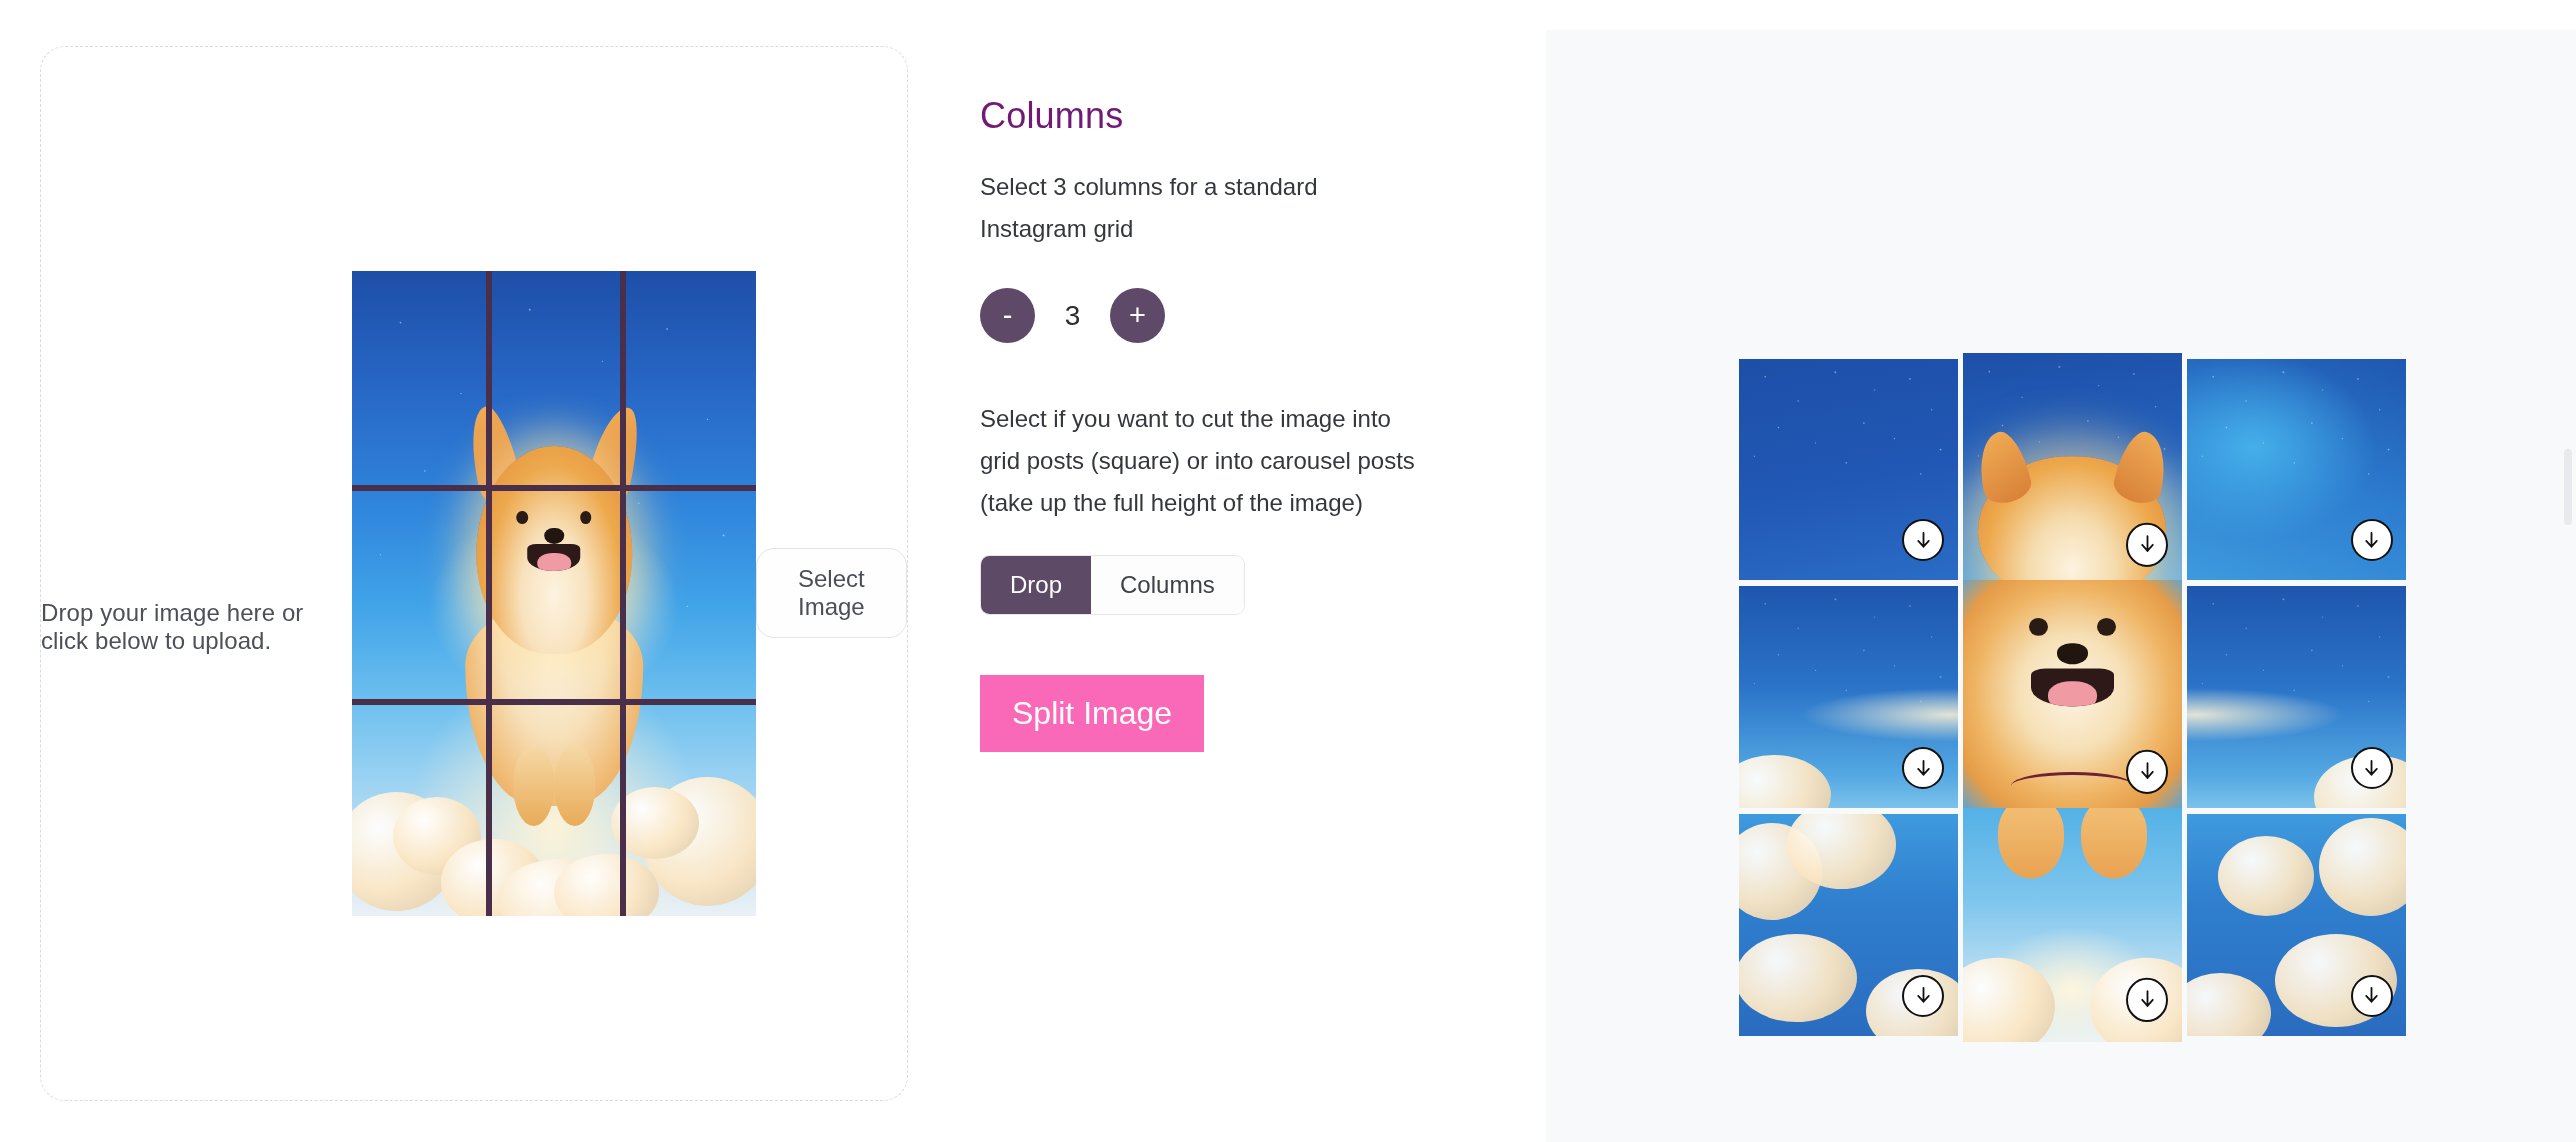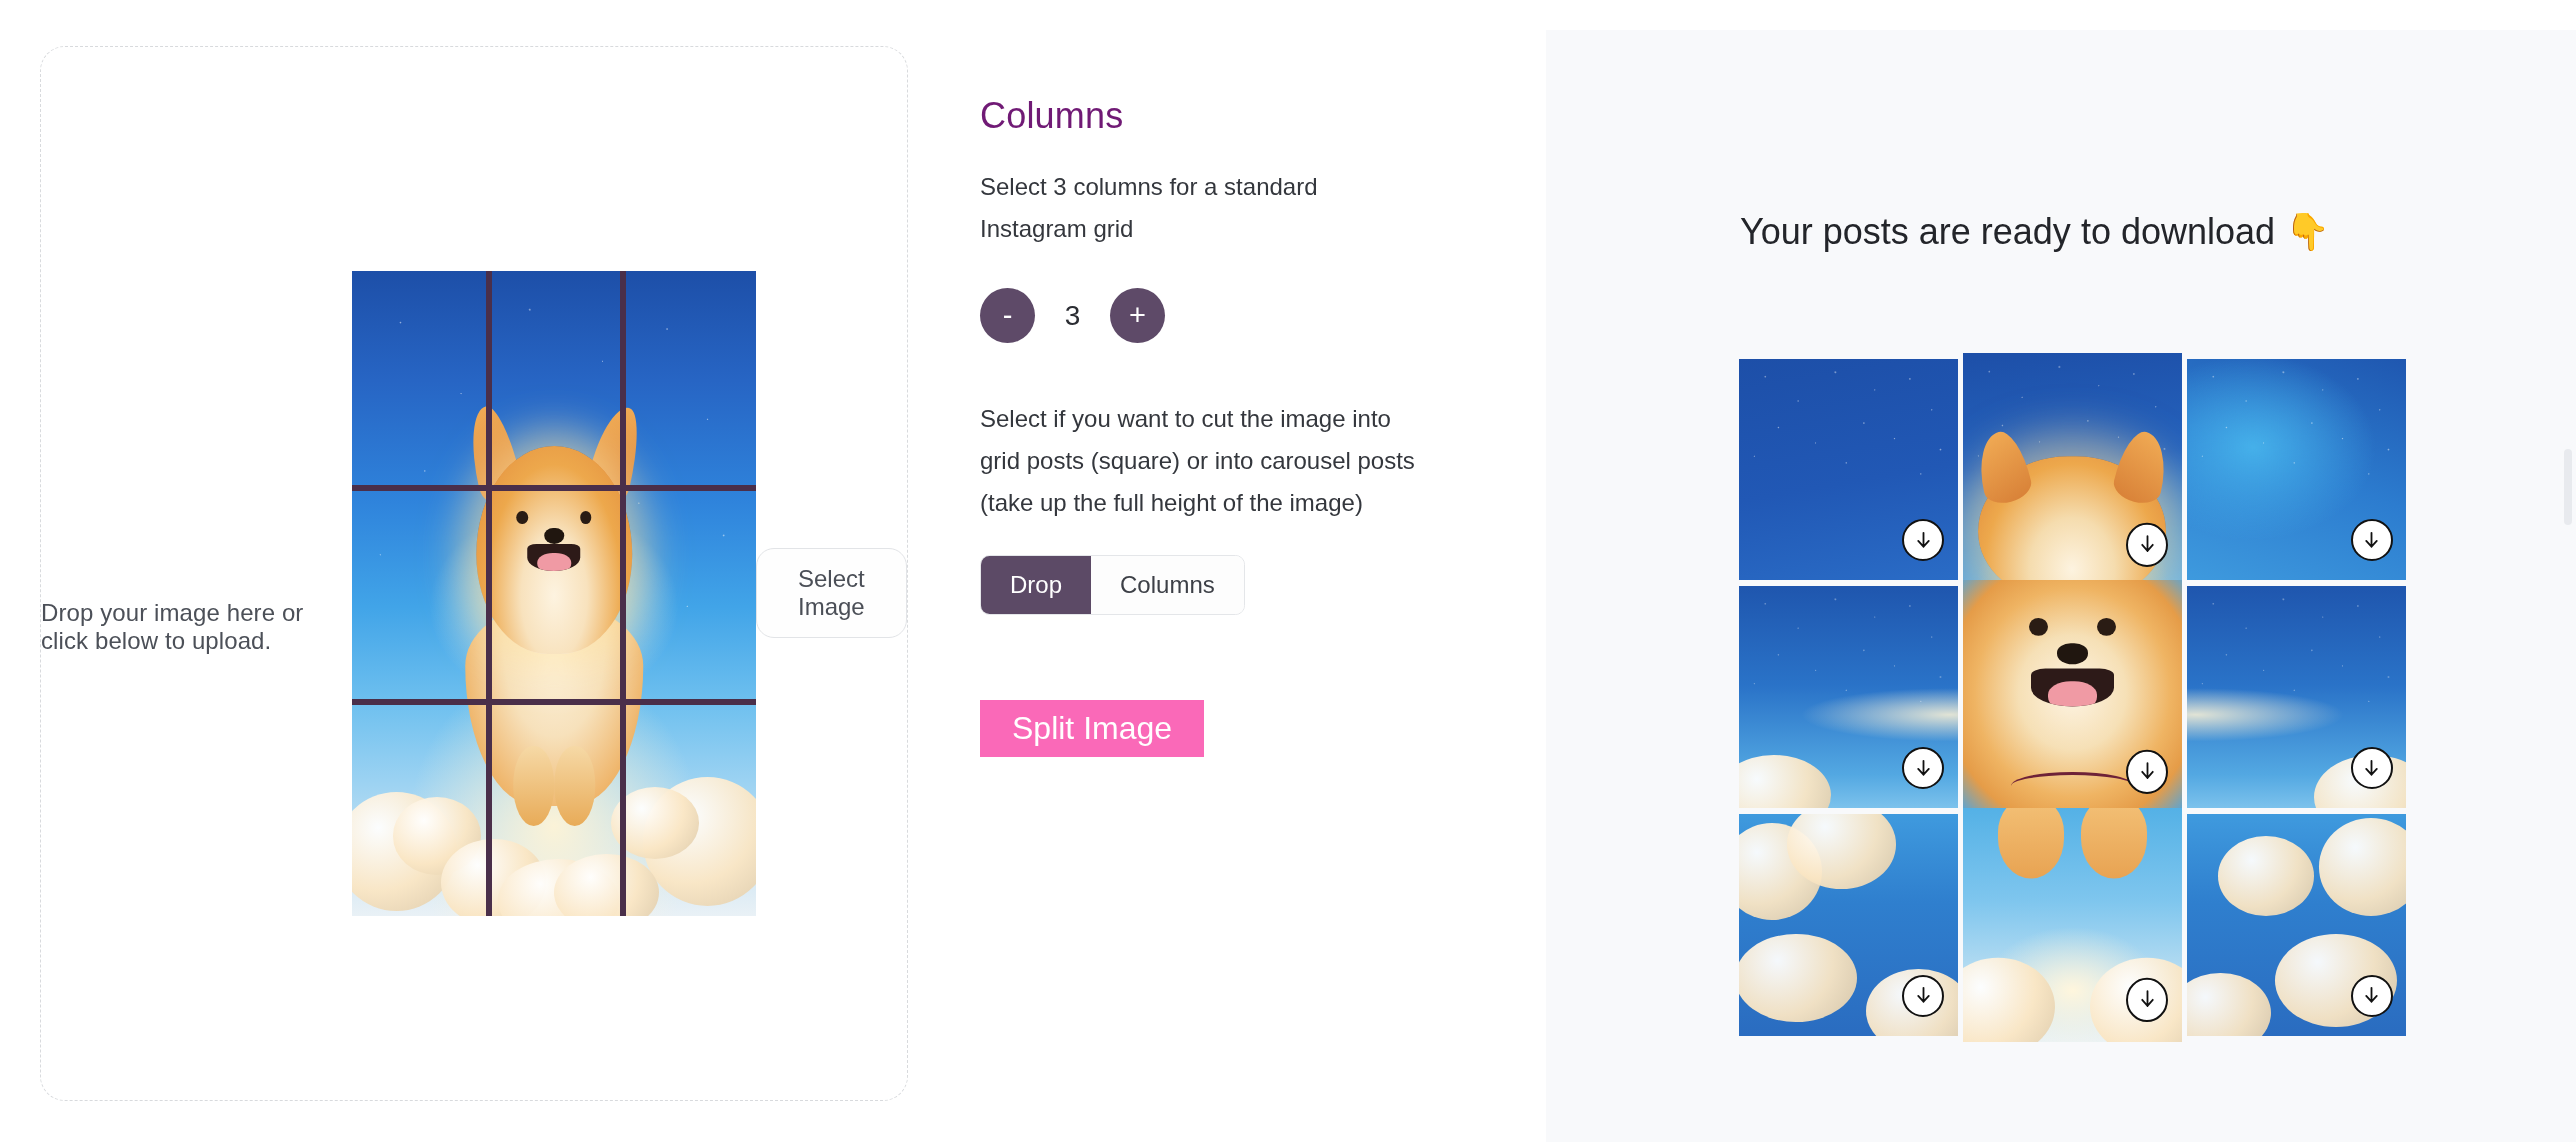--- a/index.html
+++ b/index.html
@@ -121,22 +121,22 @@
     border: 1px solid #e4e6e9; border-radius: 9.5px; overflow: hidden;
     background: #ffffff;
   }
   .seg-item {
     padding: 15.3px 29px; font-size: 24px; color: #3d4047;
     background: #fdfdfd; cursor: pointer; border: none;
     font-family: "Liberation Sans", sans-serif;
   }
   .seg-item.active { background: #5c4a66; color: #ffffff; }
   .split-btn {
-    margin-top: 85px; display: block;
-    padding: 10px 32px; font-size: 32px; color: #ffffff;
+    margin-top: 60px; display: block;
+    padding: 20px 32px; font-size: 32px; color: #ffffff;
     background: #fa69b8; border: none; cursor: pointer;
     font-family: "Liberation Sans", sans-serif;
   }
 
   
   .right-pane {
     position: relative; flex: 1; height: 1142px;
     background: #f8f9fb;
     margin-top: 29.6px;
     overflow: hidden;
@@ -238,21 +238,20 @@
       <div class="seg">
         <button class="seg-item active">Drop</button>
         <button class="seg-item">Columns</button>
       </div>
     </div>
 
     <button class="split-btn">Split Image</button>
   </div>
 
   <div class="right-pane">
-    <h2 class="ready-title">Your posts are ready to download 👇</h2>
 
     <div class="out-grid">
 
       <div class="tile">
         <div class="tile-bg" style="background:linear-gradient(170deg,#1d4fa8 0%,#2158b5 55%,#2a6cc6 100%)"></div>
         <div class="stars" style="opacity:.5"></div>
         <div class="dl-badge">
           <svg width="23" height="23" viewBox="0 0 24 24">
             <path d="M12 4 V17 M12 18.5 L6.5 12.5 M12 18.5 L17.5 12.5" stroke="#111" stroke-width="1.9" fill="none" stroke-linecap="round" stroke-linejoin="round"></path>
           </svg>

